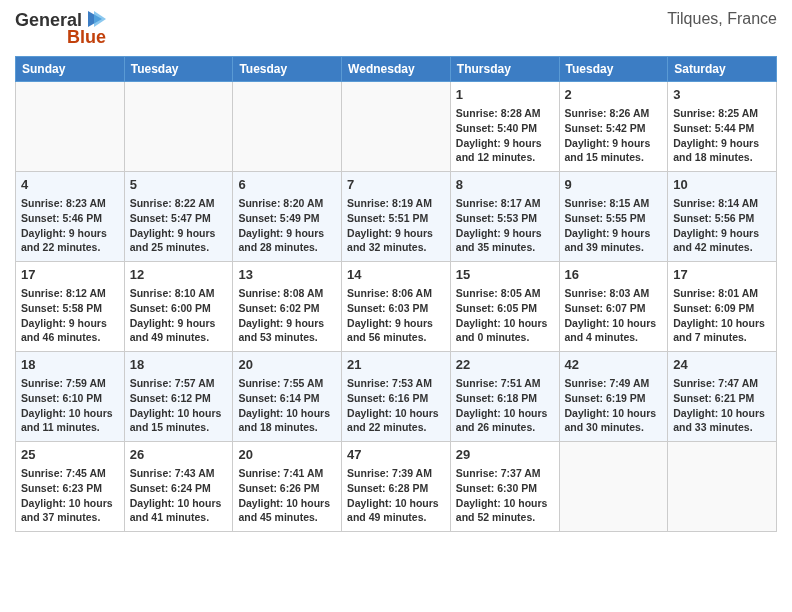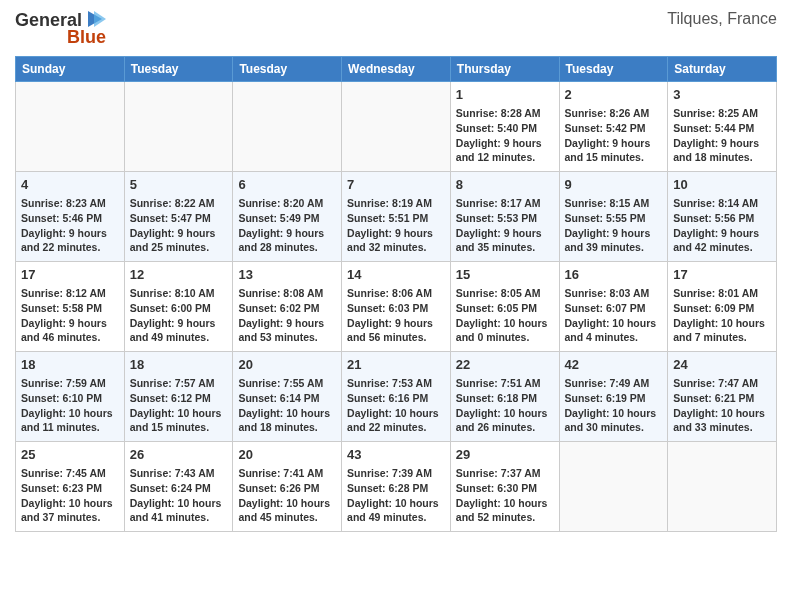--- a/index.html
+++ b/index.html
@@ -240,21 +240,21 @@
         </td>
         <td>
           <span class="day-number">26</span>
           <div class="day-info">Sunrise: 7:43 AM<br>Sunset: 6:24 PM<br>Daylight: 10 hours<br>and 41 minutes.</div>
         </td>
         <td>
           <span class="day-number">20</span>
           <div class="day-info">Sunrise: 7:41 AM<br>Sunset: 6:26 PM<br>Daylight: 10 hours<br>and 45 minutes.</div>
         </td>
         <td>
-          <span class="day-number">43</span>
+          <span class="day-number">47</span>
           <div class="day-info">Sunrise: 7:39 AM<br>Sunset: 6:28 PM<br>Daylight: 10 hours<br>and 49 minutes.</div>
         </td>
         <td>
           <span class="day-number">29</span>
           <div class="day-info">Sunrise: 7:37 AM<br>Sunset: 6:30 PM<br>Daylight: 10 hours<br>and 52 minutes.</div>
         </td>
         <td class="empty"></td>
         <td class="empty"></td>
       </tr>
     </tbody>

